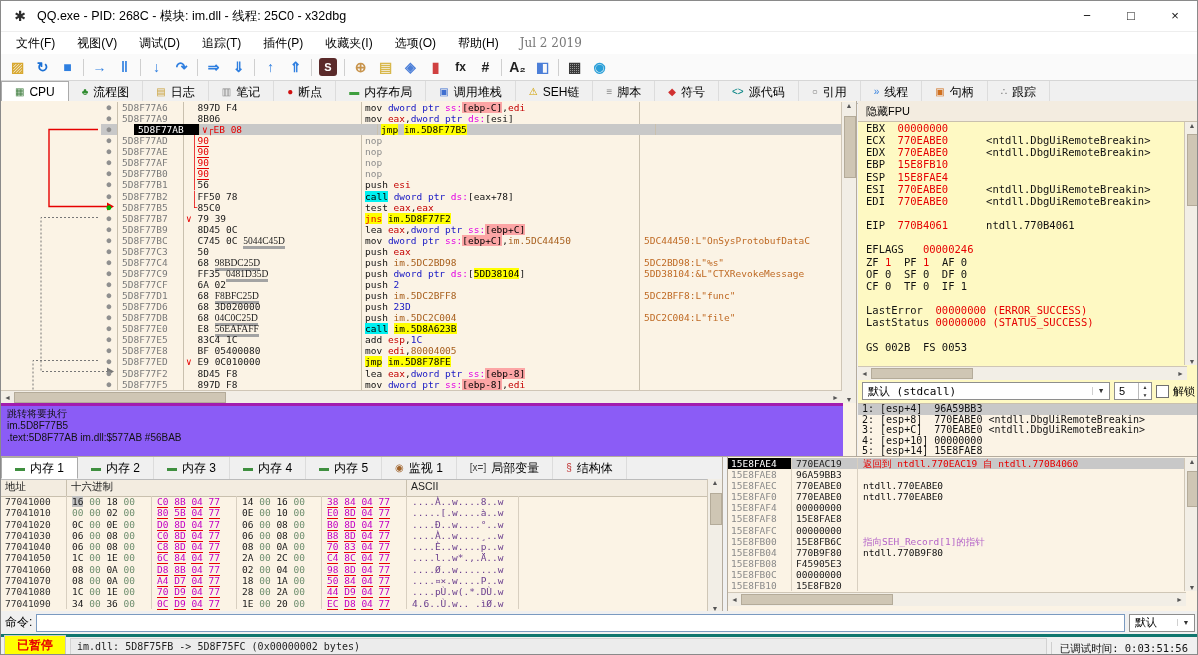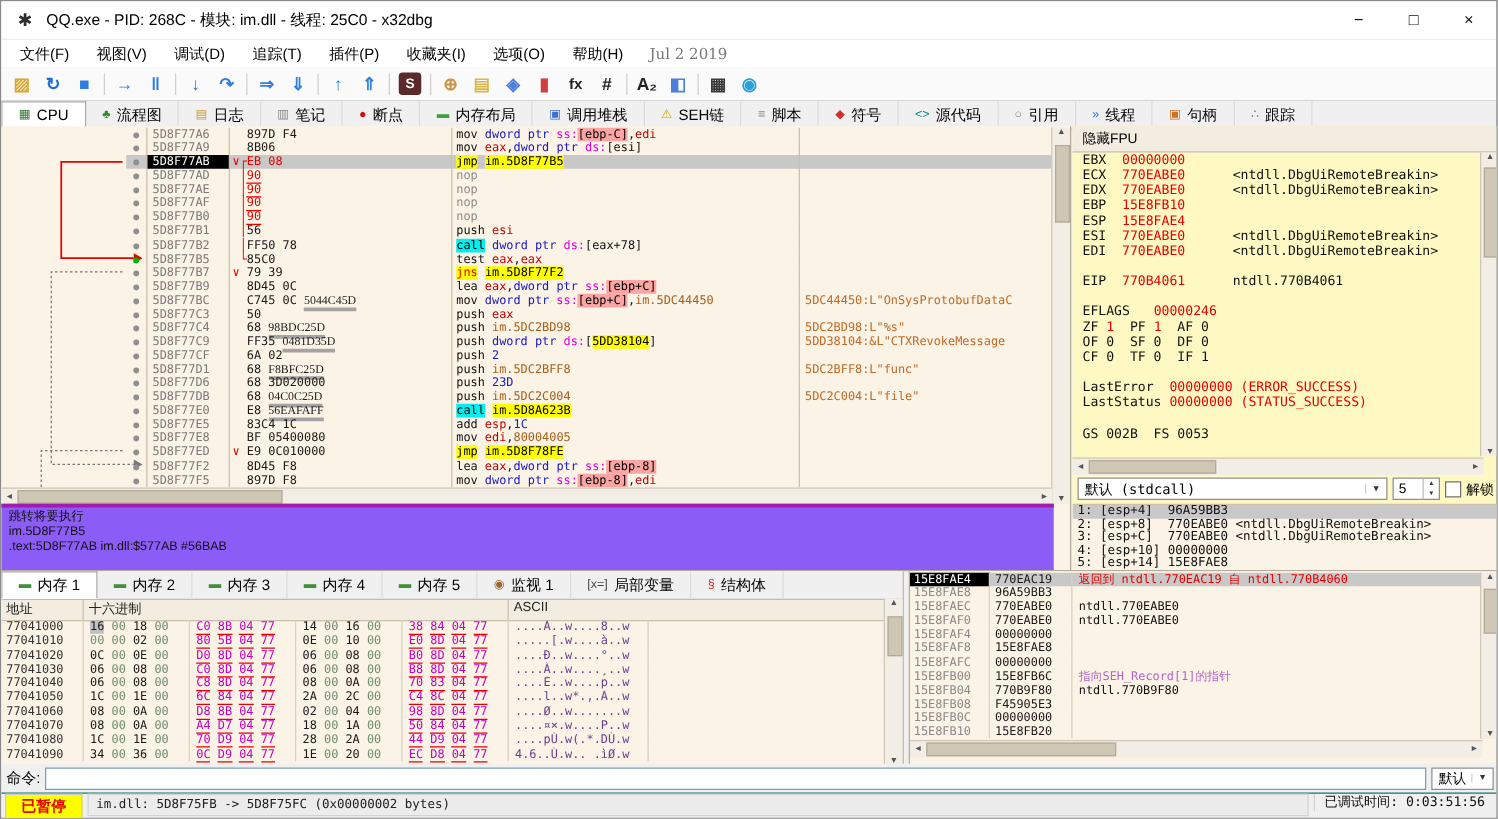--- a/index.html
+++ b/index.html
@@ -29,21 +29,21 @@
   #main{position:absolute;top:100px;left:0;width:1198px;height:355px;}
   #disasm{position:absolute;left:0;top:0;width:856px;height:355px;background:#fbf3e5;border-right:1px solid #b4ab9d;box-sizing:border-box;}
   #disrows{position:absolute;left:0;top:1px;right:14px;height:288px;overflow:hidden;
            font-family:"DejaVu Sans Mono",monospace;font-size:9.5px;}
   .drow{display:flex;height:11.07px;line-height:11px;white-space:pre;}
   .drow.sel .dcell{background:#c8c8c8;}
   .sp{width:100px;flex:none;}
   .dot{width:16px;flex:none;text-align:center;color:#8f8f8f;font-size:8px;border-right:1px solid #c9c0ae;}
   .dot.green{color:#00b400;}
   .addr{width:66px;flex:none;color:#7a7a7a;padding-left:4px;box-sizing:border-box;border-right:1px solid #c9c0ae;}
-  .addr.asel{background:#000 !important;color:#fff;}
+  .addr.asel{background:#000 !important;color:#fff;margin-left:16px;}
   .bytes{width:178px;flex:none;padding-left:2px;box-sizing:border-box;border-right:1px solid #c9c0ae;color:#1a1a1a;}
   .instr{width:278px;flex:none;padding-left:3px;box-sizing:border-box;border-right:1px solid #c9c0ae;color:#111;}
   .cmt{flex:1;padding-left:4px;color:#bf6a24;overflow:hidden;}
   .tk-red{color:#e60000;}
   .tk-redu{color:#e60000;border-bottom:1px solid #e60000;}
   .tk-u{border-bottom:3px solid #a3a3a3;font-family:Liberation Serif, serif;}
   .tk-kw{color:#1717c4;}
   .tk-seg{color:#e300e3;}
   .tk-stk{background:#fca5a5;color:#000;}
   .tk-reg{color:#c40000;}
@@ -118,22 +118,22 @@
   .sval{width:66px;flex:none;padding-left:4px;box-sizing:border-box;color:#1a1a1a;border-right:1px solid #d8cfc0;}
   .scmt{flex:1;padding-left:5px;color:#111;overflow:hidden;}
   .scmt.ret{color:#e60000;}
   .scmt.seh{color:#b565c8;}
   #stack-vscroll{right:0;top:1px;height:133px;}
   #stack-hscroll{left:0;right:13px;top:135px;}
   
   #cmdbar{position:absolute;top:610px;left:0;width:1198px;height:23px;display:flex;align-items:center;padding:0 4px;box-sizing:border-box;gap:4px;background:#f0f0f0;}
   #cmdlabel{font-size:12px;color:#000;flex:none;}
   #cmdinput{flex:1;height:18px;border:1px solid #7a9ac0;background:#fff;font-size:11px;padding:0 4px;box-sizing:border-box;font-family:"DejaVu Sans Mono",monospace;}
-  #cmdcombo{width:50px;flex:none;}
-  #statusbar{position:absolute;top:633px;left:0;width:1198px;height:22px;background:#f0f0f0;border-top:1px solid #0f766e;display:flex;align-items:flex-start;padding:0 3px;box-sizing:border-box;gap:4px;}
+  #cmdcombo{width:66px;flex:none;}
+  #statusbar{position:absolute;top:633px;left:0;width:1198px;height:22px;background:#f0f0f0;border-top:3px solid #0f766e;display:flex;align-items:flex-end;padding:0 3px;box-sizing:border-box;gap:4px;}
   #statebadge{background:#ffff00;color:#e60000;font-weight:bold;font-size:12px;padding:1px 12px;border:1px solid #c9c9c9;flex:none;}
   #statusmsg{flex:1;height:16px;line-height:16px;border:1px solid #d2d2d2;background:#ececec;
              font-family:"DejaVu Sans Mono",monospace;font-size:10px;color:#222;padding:0 6px;}
   #statustime{flex:none;border-left:1px solid #cfcfcf;padding:0 8px;font-family:"DejaVu Sans Mono",monospace;font-size:10.5px;color:#111;}
 </style>
 </head>
 <body>
 
 <div id="win">
 

